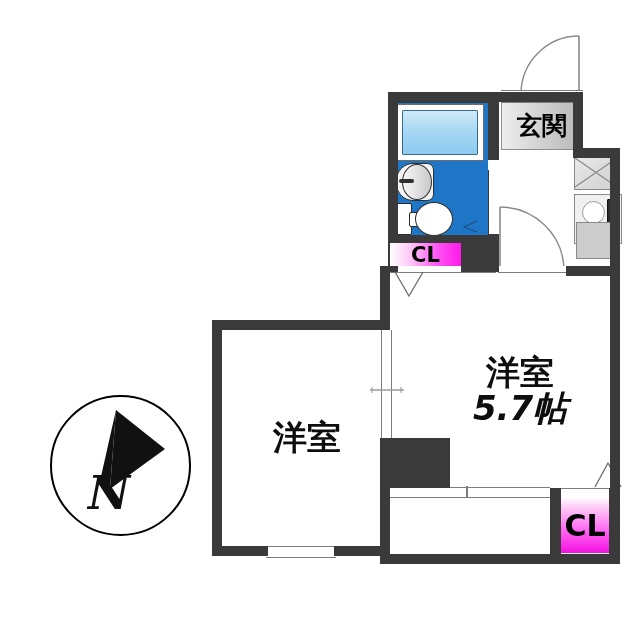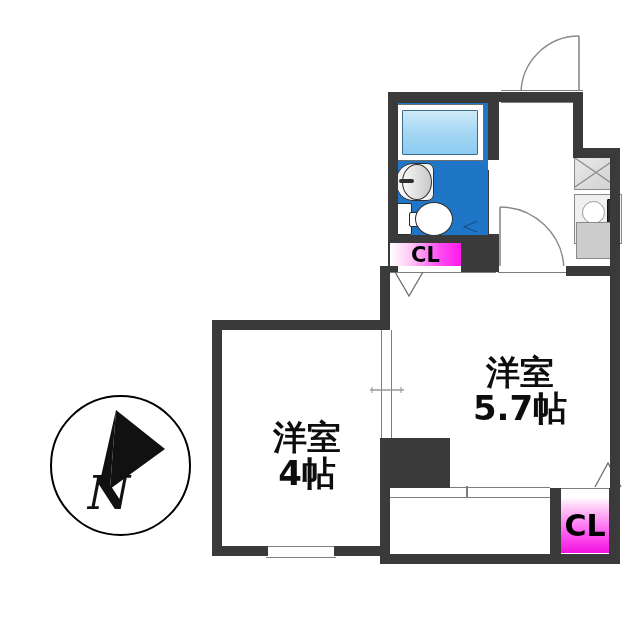--- a/index.html
+++ b/index.html
@@ -10,21 +10,21 @@
   
   .abs{position:absolute;}
   .wall{position:absolute;background:#3a3a3a;}
   .wallw{position:absolute;background:#ffffff;}
   .room{position:absolute;background:#ffffff;}
 
   
   .rlabel{position:absolute;color:#0d0d0d;text-align:center;line-height:1.05;
           font-weight:700;letter-spacing:0px;white-space:nowrap;}
   .rlabel .l1{display:block;margin-top:20px;}
-  .rlabel .l2{display:block;}
+  .rlabel .l2{display:block;font-style:italic;}
 
   
   .graybox{position:absolute;display:flex;align-items:center;justify-content:center;
            background:linear-gradient(to right,#eeeeee 0%,#d4d4d4 45%,#b6b6b6 100%);
            border:1px solid #8d8d8d;color:#000;font-weight:700;}
 
   
   .cl-h{position:absolute;display:flex;align-items:center;justify-content:center;
         background:linear-gradient(to right,#ffffff 0%,#ffc9f6 28%,#ff4df2 70%,#ff1ae9 100%);
         color:#000;font-weight:700;}
@@ -99,20 +99,23 @@
   <div class="cl-h" style="left:390px;top:243px;width:71px;height:23px;font-size:21px;">
     <span>CL</span>
   </div>
   <div class="abs" style="left:388px;top:266px;width:108px;height:6px;background:#ffffff;border-bottom:1.3px solid #7d7d7d;"></div>
   <div class="abs" style="left:394px;top:272px;width:32px;height:26px;">
     <svg width="32" height="26" viewBox="0 0 32 26">
       <polyline points="1,0 15,24 29,0" fill="none" stroke="#6d6d6d" stroke-width="1.3"></polyline>
     </svg>
   </div>
 
+  <div class="graybox" style="left:501px;top:101px;width:80px;height:47px;font-size:25px;">
+    <span>玄関</span>
+  </div>
 
   <div class="abs" style="left:520px;top:35px;width:62px;height:60px;">
     <svg width="62" height="60" viewBox="0 0 62 60">
       <path d="M 1,59 A 58,58 0 0 1 59,1" fill="none" stroke="#8a8a8a" stroke-width="1.4"></path>
       <line x1="59" y1="1" x2="59" y2="59" stroke="#8a8a8a" stroke-width="1.6"></line>
     </svg>
   </div>
   <div class="abs" style="left:501px;top:90px;width:82px;height:11px;background:#ffffff;border-top:1.3px solid #7d7d7d;border-bottom:1.3px solid #7d7d7d;"></div>
 
   <div class="kcab" style="left:574px;top:157px;width:44px;height:31px;"></div>
@@ -136,21 +139,20 @@
   </div>
   <div class="abs" style="left:498px;top:266px;width:70px;height:6px;background:#ffffff;border-bottom:1.3px solid #7d7d7d;"></div>
 
   <div class="rlabel" style="left:430px;top:335px;width:180px;font-size:34px;">
     <span class="l1">洋室</span>
     <span class="l2">5.7帖</span>
   </div>
 
   <div class="rlabel" style="left:222px;top:400px;width:170px;font-size:34px;">
     <span class="l1">洋室</span>
-    <span class="l2">4帖</span>
   </div>
 
   <div class="abs" style="left:390px;top:487px;width:160px;height:9px;background:#ffffff;border-top:1.3px solid #7d7d7d;border-bottom:1.3px solid #7d7d7d;"></div>
   <div class="abs" style="left:466px;top:486px;width:2px;height:11px;background:#7d7d7d;"></div>
   <div class="abs" style="left:388px;top:544px;width:164px;height:12px;background:#ffffff;border-bottom:1.3px solid #7d7d7d;"></div>
 
   <div class="cl-v" style="left:561px;top:497px;width:48px;height:56px;font-size:30px;">
     <span>CL</span>
   </div>
   <div class="abs" style="left:557px;top:488px;width:55px;height:9px;background:#ffffff;border-top:1.3px solid #7d7d7d;"></div>

